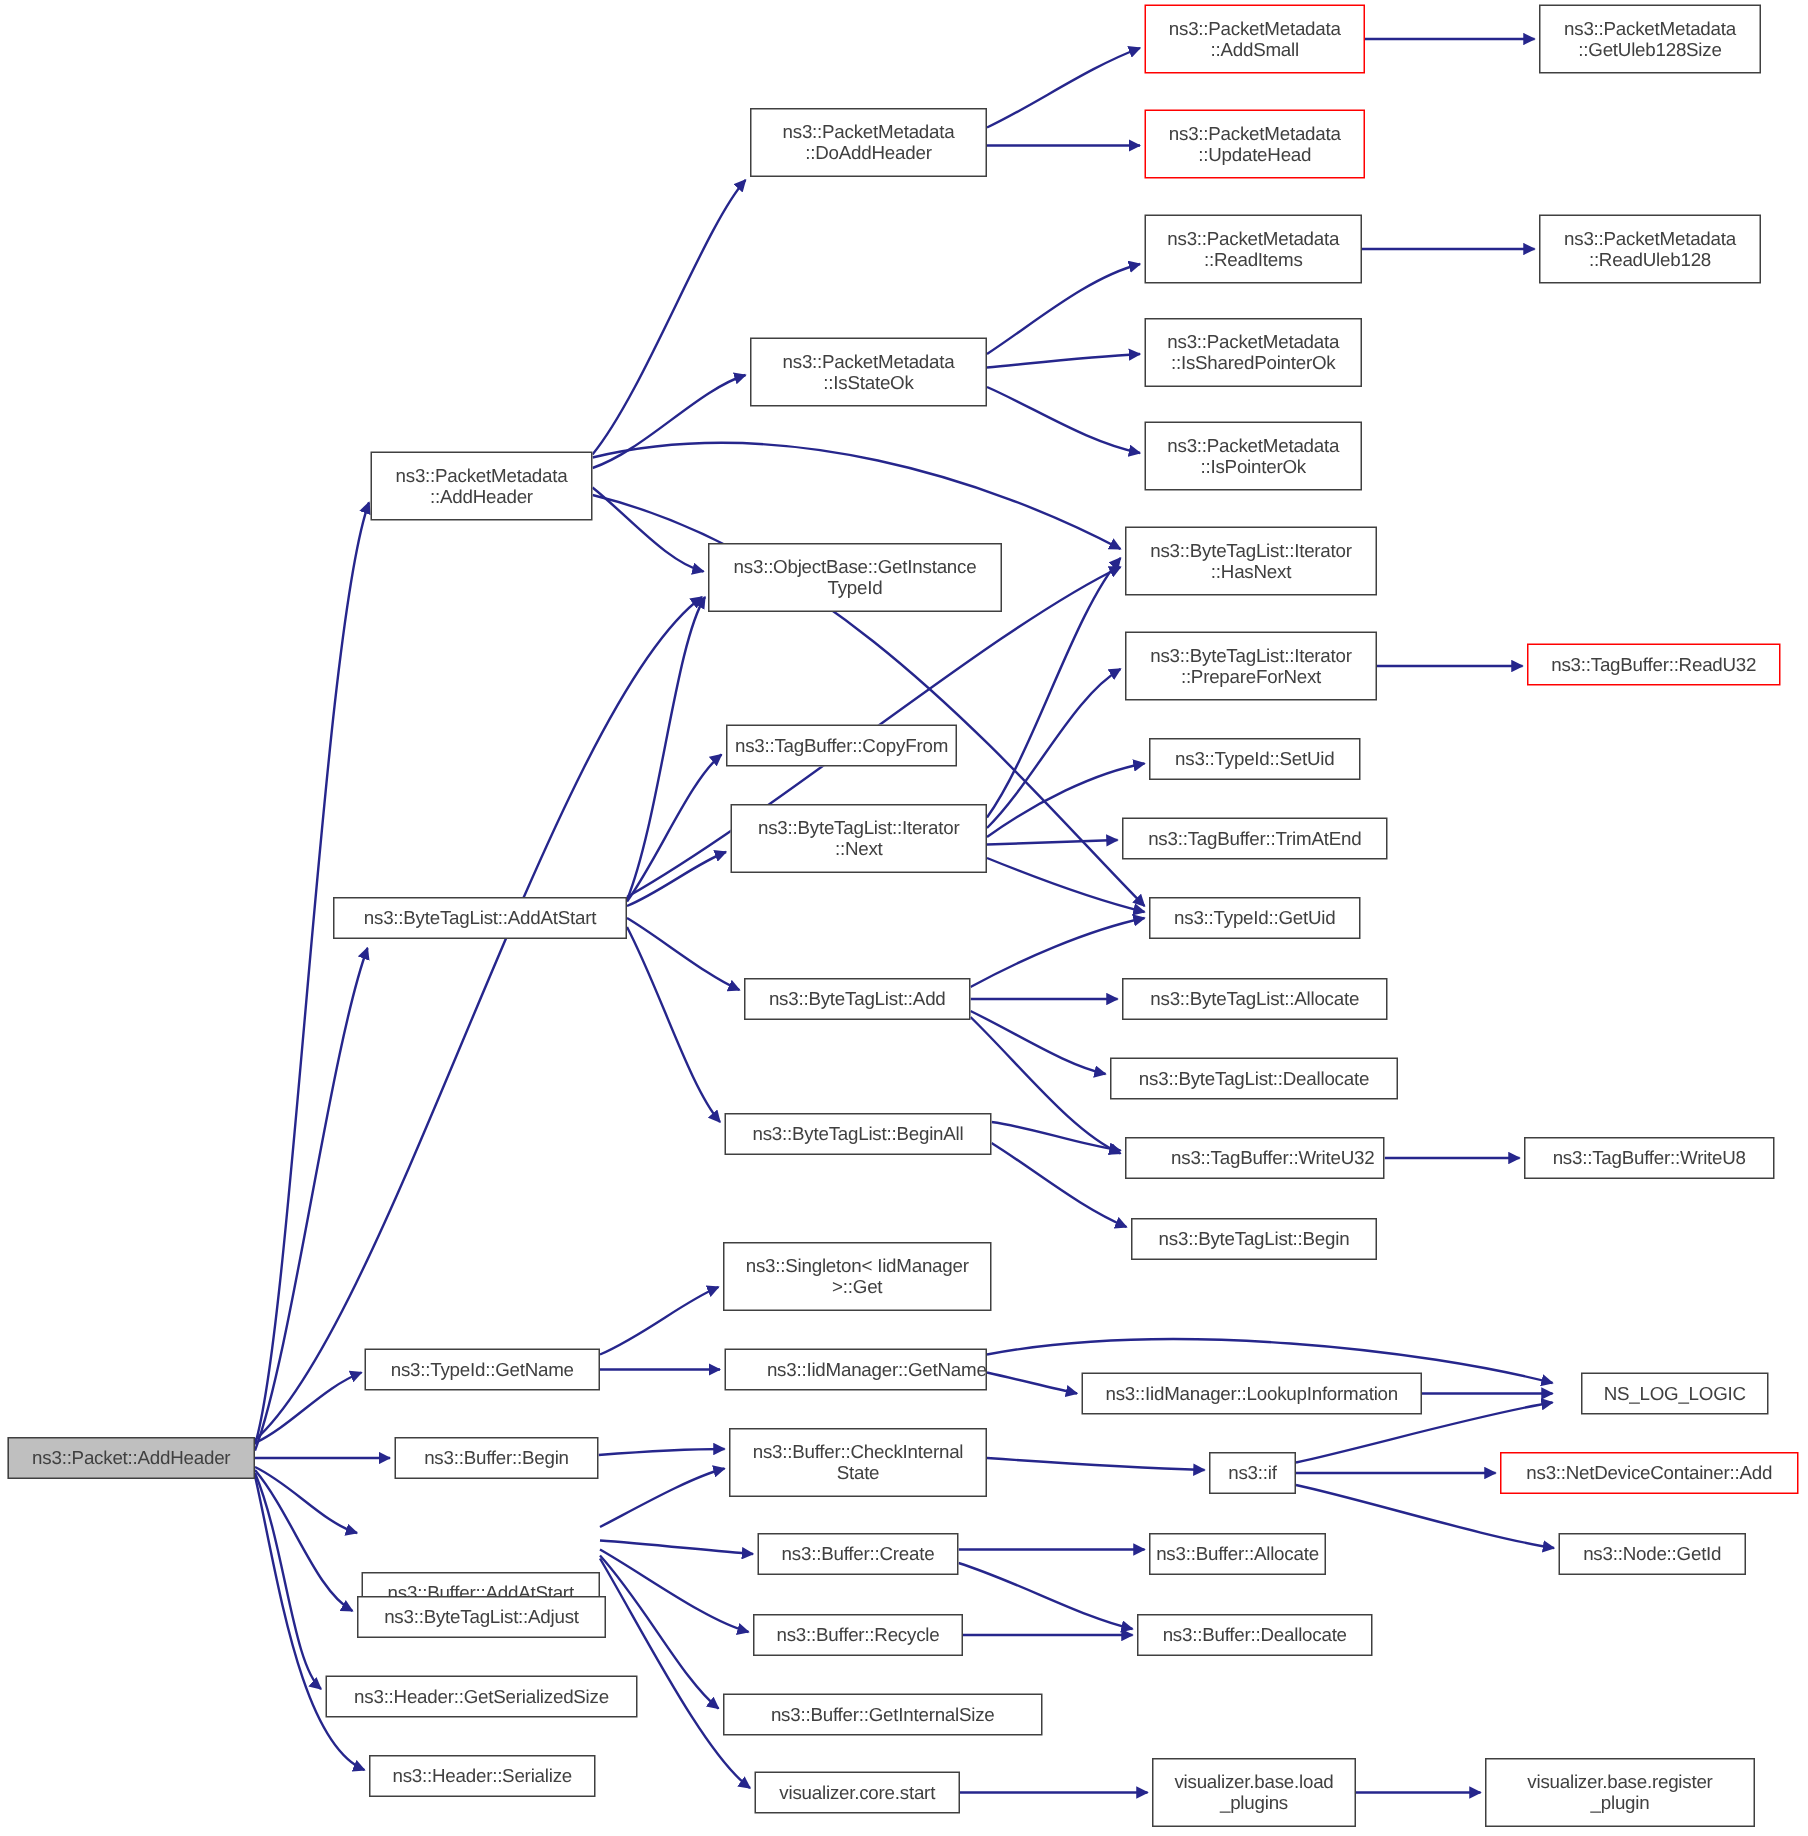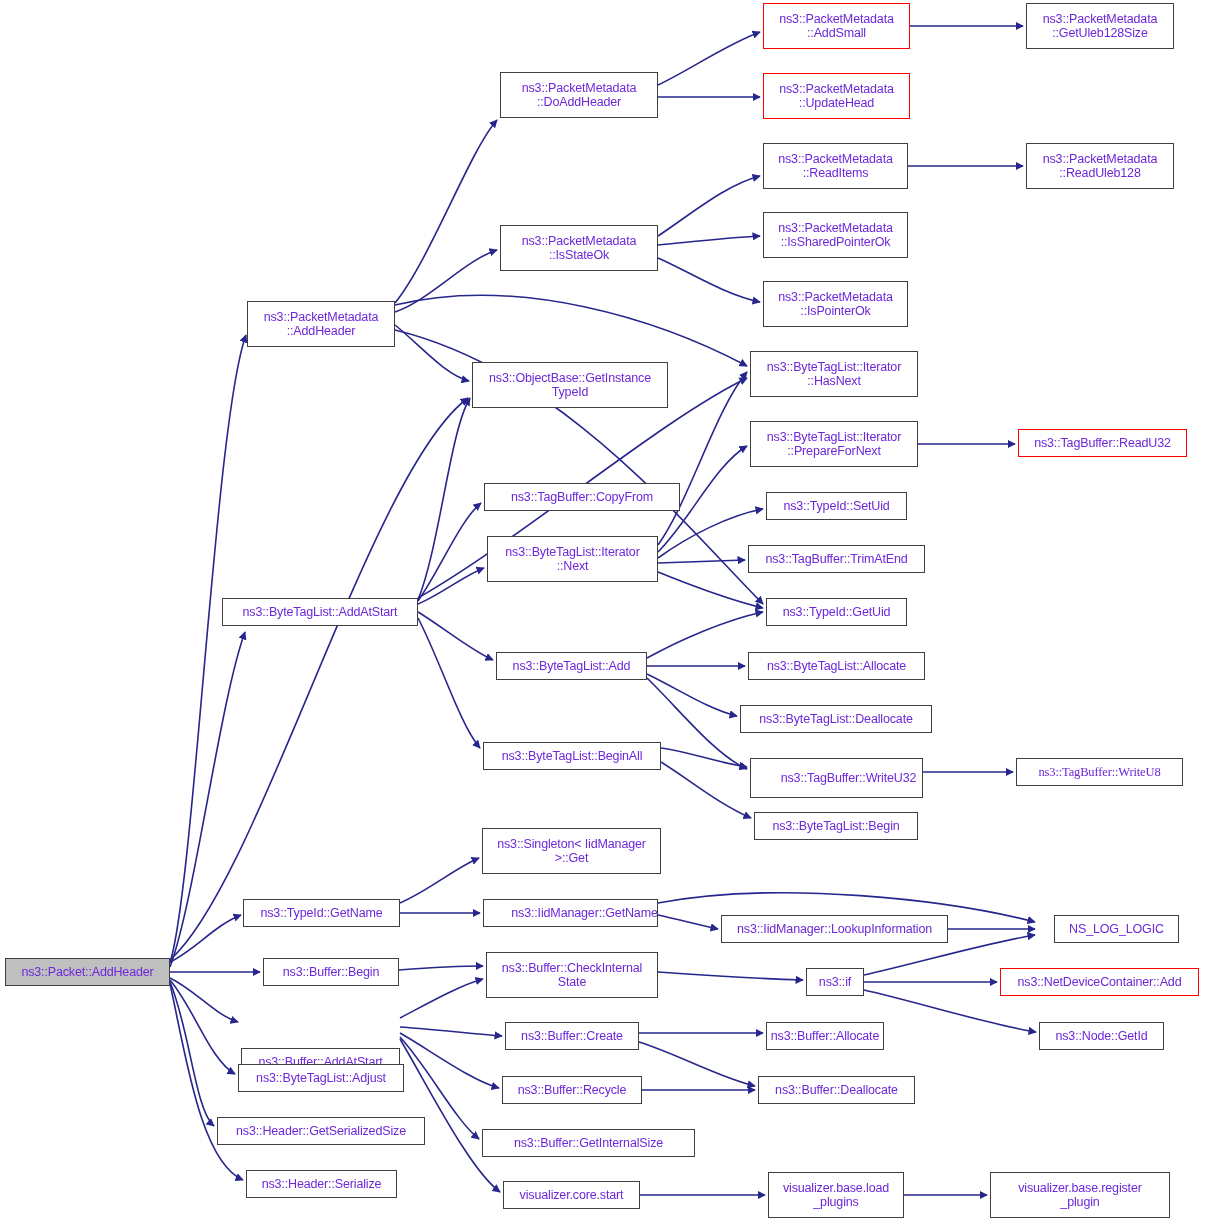--- a/index.html
+++ b/index.html
@@ -25,21 +25,21 @@
   }
   .node {
     position: absolute;
     box-sizing: border-box;
     display: flex;
     align-items: center;
     justify-content: center;
     text-align: center;
     background: #ffffff;
     border: 1px solid #404040;
-    color: #6d28d9;
+    color: #404040;
     font-size: 12.5px;
     line-height: 14.5px;
     letter-spacing: -0.15px;
     white-space: pre-line;
     z-index: 2;
     cursor: pointer;
   }
   .node.red {
     border-color: #ff0000;
   }
@@ -144,31 +144,31 @@
       <div class="node" style="left: 763px; top: 281px; width: 145px; height: 46px;">ns3::PacketMetadata
 ::IsPointerOk</div>
       <div class="node" style="left: 472px; top: 362px; width: 196px; height: 46px;">ns3::ObjectBase::GetInstance
 TypeId</div>
       <div class="node" style="left: 750px; top: 351px; width: 168px; height: 46px;">ns3::ByteTagList::Iterator
 ::HasNext</div>
       <div class="node" style="left: 750px; top: 421px; width: 168px; height: 46px;">ns3::ByteTagList::Iterator
 ::PrepareForNext</div>
       <div class="node red" style="left: 1018px; top: 429px; width: 169px; height: 28px;">ns3::TagBuffer::ReadU32</div>
       <div class="node" style="left: 766px; top: 492px; width: 141px; height: 28px;">ns3::TypeId::SetUid</div>
-      <div class="node" style="left: 484px; top: 483px; width: 196px; height: 28px;">ns3::TagBuffer::CopyFrom</div>
+      <div class="node" style="left: 484px; top: 483px; width: 154px; height: 28px;">ns3::TagBuffer::CopyFrom</div>
       <div class="node" style="left: 748px; top: 545px; width: 177px; height: 28px;">ns3::TagBuffer::TrimAtEnd</div>
       <div class="node" style="left: 487px; top: 536px; width: 171px; height: 46px;">ns3::ByteTagList::Iterator
 ::Next</div>
       <div class="node" style="left: 766px; top: 598px; width: 141px; height: 28px;">ns3::TypeId::GetUid</div>
       <div class="node" style="left: 222px; top: 598px; width: 196px; height: 28px;">ns3::ByteTagList::AddAtStart</div>
       <div class="node" style="left: 496px; top: 652px; width: 151px; height: 28px;">ns3::ByteTagList::Add</div>
       <div class="node" style="left: 748px; top: 652px; width: 177px; height: 28px;">ns3::ByteTagList::Allocate</div>
       <div class="node" style="left: 740px; top: 705px; width: 192px; height: 28px;">ns3::ByteTagList::Deallocate</div>
-      <div class="node" style="left: 750px; top: 758px; width: 173px; height: 40px; padding-left: 24px;">ns3::TagBuffer::WriteU32</div>
-      <div class="node" style="left: 1016px; top: 758px; width: 167px; height: 28px; font-family: Liberation Serif, serif;">ns3::TagBuffer::WriteU8</div>
+      <div class="node" style="left: 750px; top: 758px; width: 173px; height: 28px; padding-left: 24px;">ns3::TagBuffer::WriteU32</div>
+      <div class="node" style="left: 1016px; top: 758px; width: 167px; height: 28px;">ns3::TagBuffer::WriteU8</div>
       <div class="node" style="left: 483px; top: 742px; width: 178px; height: 28px;">ns3::ByteTagList::BeginAll</div>
       <div class="node" style="left: 754px; top: 812px; width: 164px; height: 28px;">ns3::ByteTagList::Begin</div>
       <div class="node" style="left: 482px; top: 828px; width: 179px; height: 46px;">ns3::Singleton&lt; IidManager
 &gt;::Get</div>
       <div class="node" style="left: 243px; top: 899px; width: 157px; height: 28px;">ns3::TypeId::GetName</div>
       <div class="node" style="left: 483px; top: 899px; width: 175px; height: 28px; padding-left: 28px;">ns3::IidManager::GetName</div>
       <div class="node" style="left: 721px; top: 915px; width: 227px; height: 28px;">ns3::IidManager::LookupInformation</div>
       <div class="node" style="left: 1038px; top: 915px; width: 125px; height: 28px; margin-left: 16px;">NS_LOG_LOGIC</div>
       <div class="node" style="left: 263px; top: 958px; width: 136px; height: 28px; text-align: right;">ns3::Buffer::Begin</div>
       <div class="node" style="left: 486px; top: 952px; width: 172px; height: 46px;">ns3::Buffer::CheckInternal

